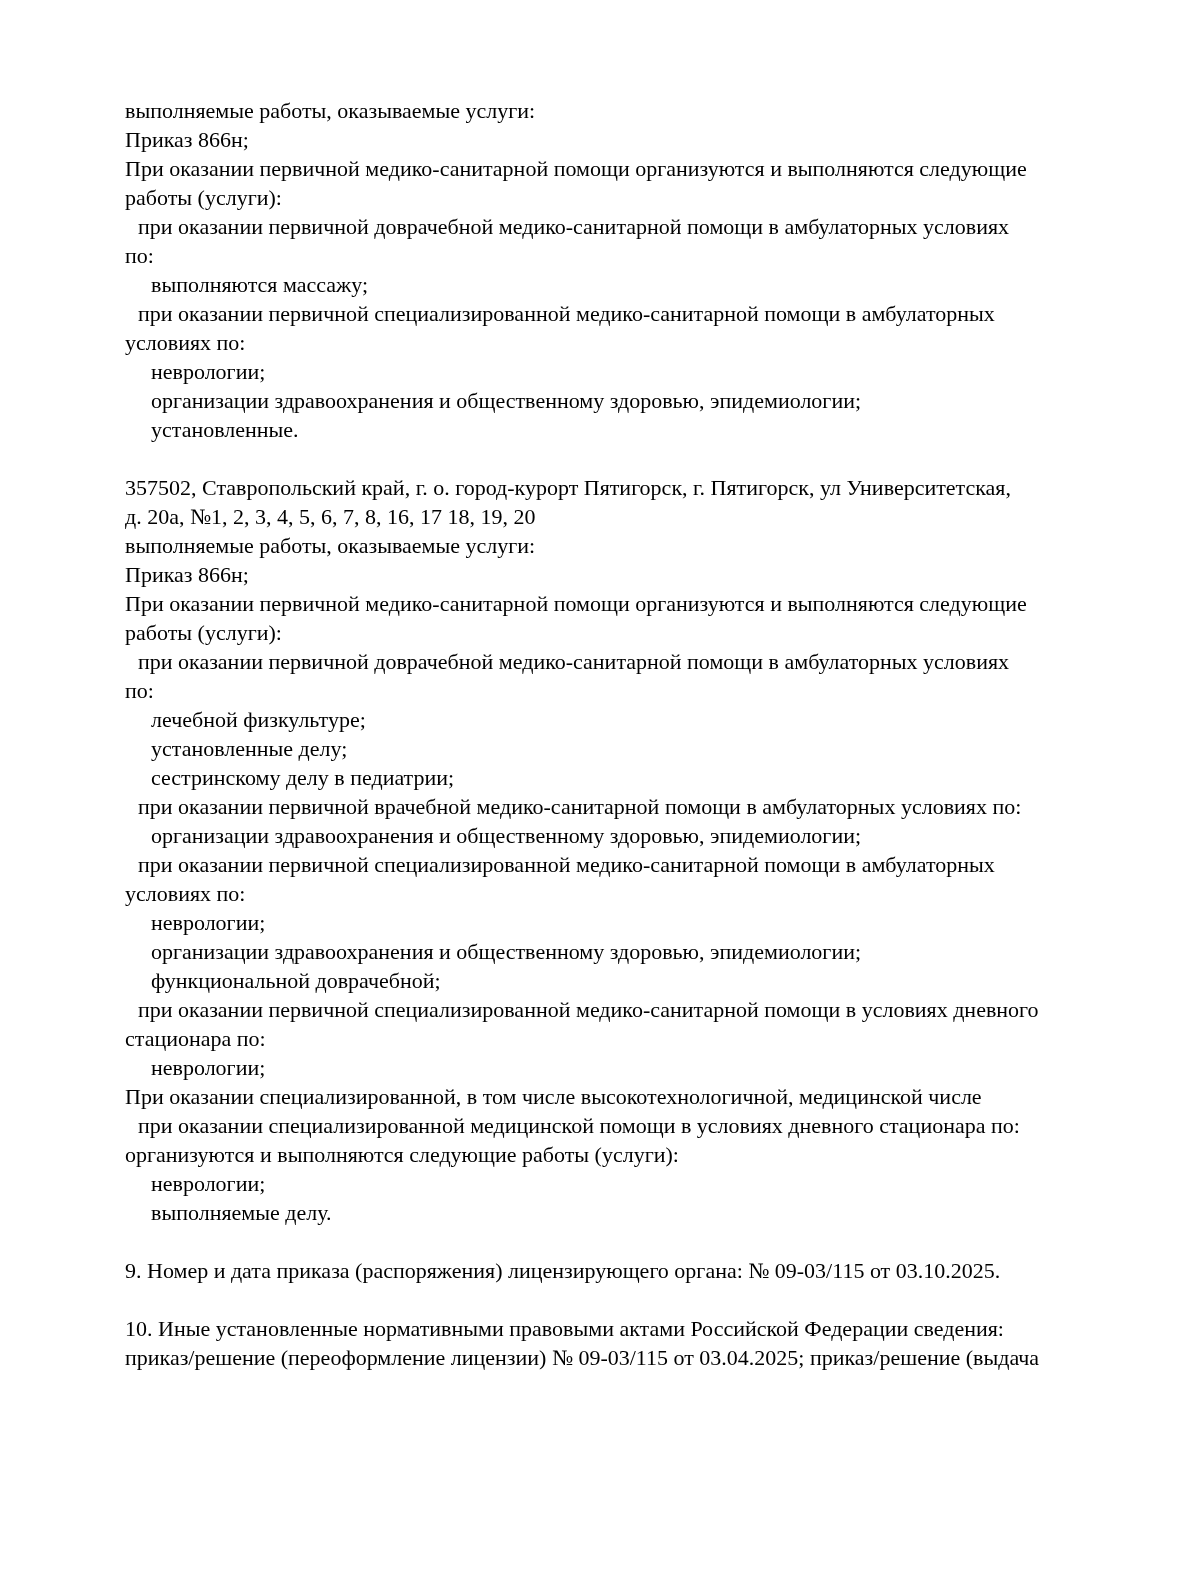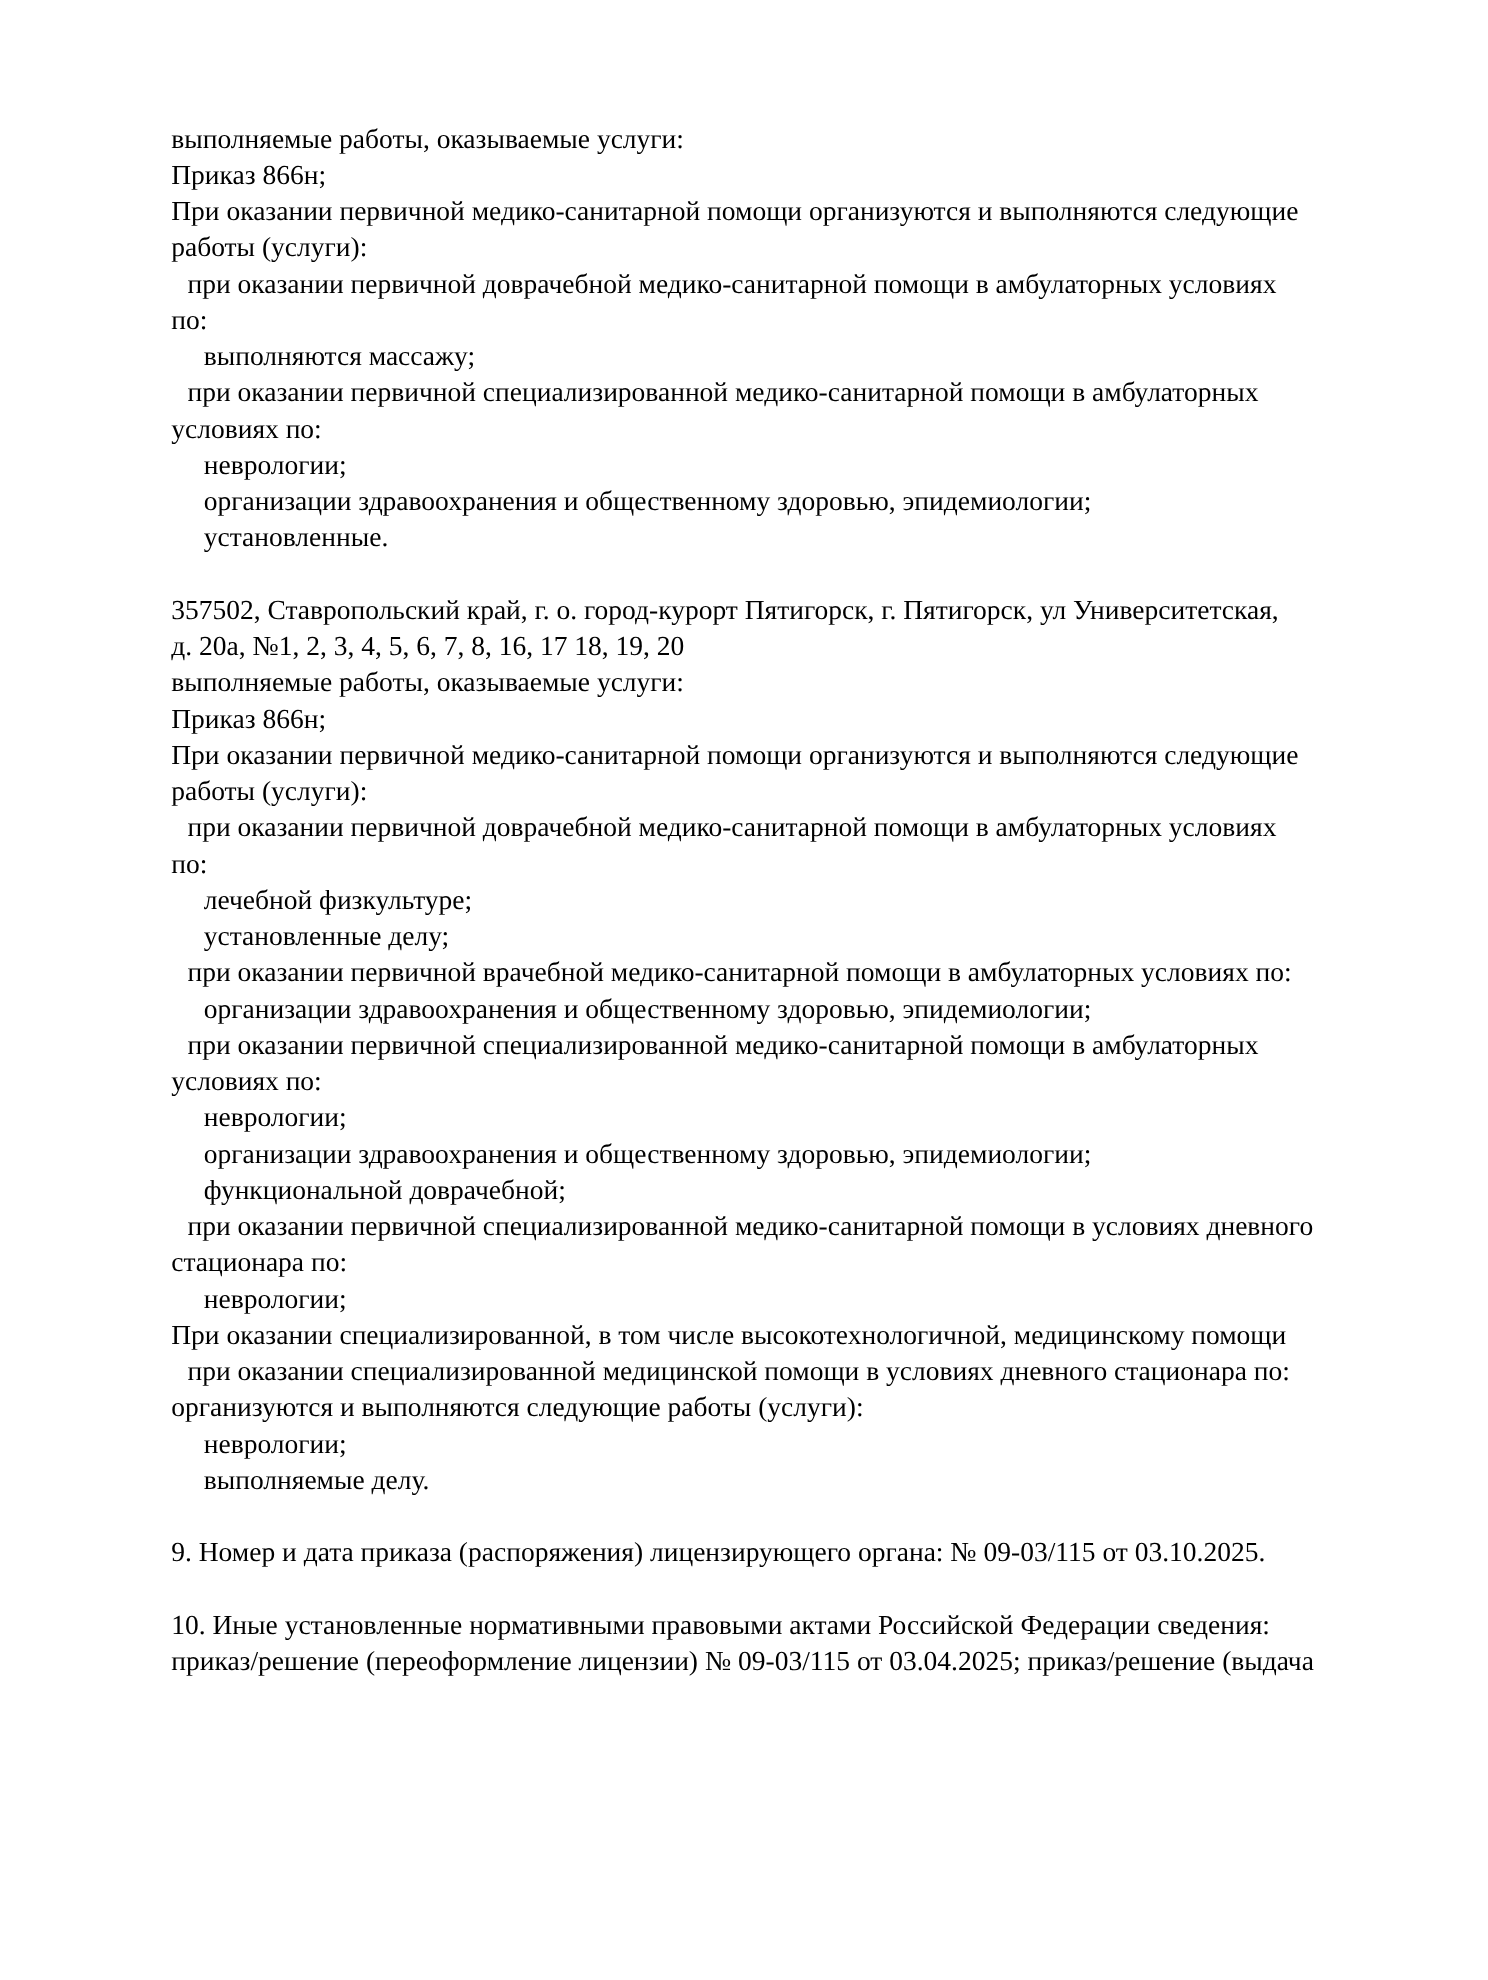--- a/index.html
+++ b/index.html
@@ -11,21 +11,21 @@
     position: relative;
     width: 1190px;
     height: 1584px;
     background: #ffffff;
     overflow: hidden;
     font-family: "Liberation Serif", "DejaVu Serif", serif;
     color: #000000;
   }
   .content {
     position: absolute;
-    left: 137px;
+    left: 125px;
     top: 96px;
     width: 1000px;
     font-size: 22px;
     line-height: 29px;
     letter-spacing: 0;
   }
   .section { margin: 0; }
   .section + .section { margin-top: 29px; }
   .line { white-space: pre; }
   .indent-0 { padding-left: 0; }
@@ -55,31 +55,32 @@
         <div class="line indent-0">357502, Ставропольский край, г. о. город-курорт Пятигорск, г. Пятигорск, ул Университетская,</div>
         <div class="line indent-0">д. 20а, №1, 2, 3, 4, 5, 6, 7, 8, 16, 17 18, 19, 20</div>
         <div class="line indent-0">выполняемые работы, оказываемые услуги:</div>
         <div class="line indent-0">Приказ 866н;</div>
         <div class="line indent-0">При оказании первичной медико-санитарной помощи организуются и выполняются следующие</div>
         <div class="line indent-0">работы (услуги):</div>
         <div class="line indent-1">при оказании первичной доврачебной медико-санитарной помощи в амбулаторных условиях</div>
         <div class="line indent-0">по:</div>
         <div class="line indent-2">лечебной физкультуре;</div>
         <div class="line indent-2">установленные делу;</div>
+        <div class="line indent-2">сестринскому делу в педиатрии;</div>
         <div class="line indent-1">при оказании первичной врачебной медико-санитарной помощи в амбулаторных условиях по:</div>
         <div class="line indent-2">организации здравоохранения и общественному здоровью, эпидемиологии;</div>
         <div class="line indent-1">при оказании первичной специализированной медико-санитарной помощи в амбулаторных</div>
         <div class="line indent-0">условиях по:</div>
         <div class="line indent-2">неврологии;</div>
         <div class="line indent-2">организации здравоохранения и общественному здоровью, эпидемиологии;</div>
         <div class="line indent-2">функциональной доврачебной;</div>
         <div class="line indent-1">при оказании первичной специализированной медико-санитарной помощи в условиях дневного</div>
         <div class="line indent-0">стационара по:</div>
         <div class="line indent-2">неврологии;</div>
-        <div class="line indent-0">При оказании специализированной, в том числе высокотехнологичной, медицинскому помощи</div>
+        <div class="line indent-0">При оказании специализированной, в том числе высокотехнологичной, медицинской числе</div>
         <div class="line indent-1">при оказании специализированной медицинской помощи в условиях дневного стационара по:</div>
         <div class="line indent-0">организуются и выполняются следующие работы (услуги):</div>
         <div class="line indent-2">неврологии;</div>
         <div class="line indent-2">выполняемые делу.</div>
       </div>
       <div class="section">
         <div class="line indent-0">9. Номер и дата приказа (распоряжения) лицензирующего органа: № 09-03/115 от 03.10.2025.</div>
       </div>
       <div class="section">
         <div class="line indent-0">10. Иные установленные нормативными правовыми актами Российской Федерации сведения:</div>

